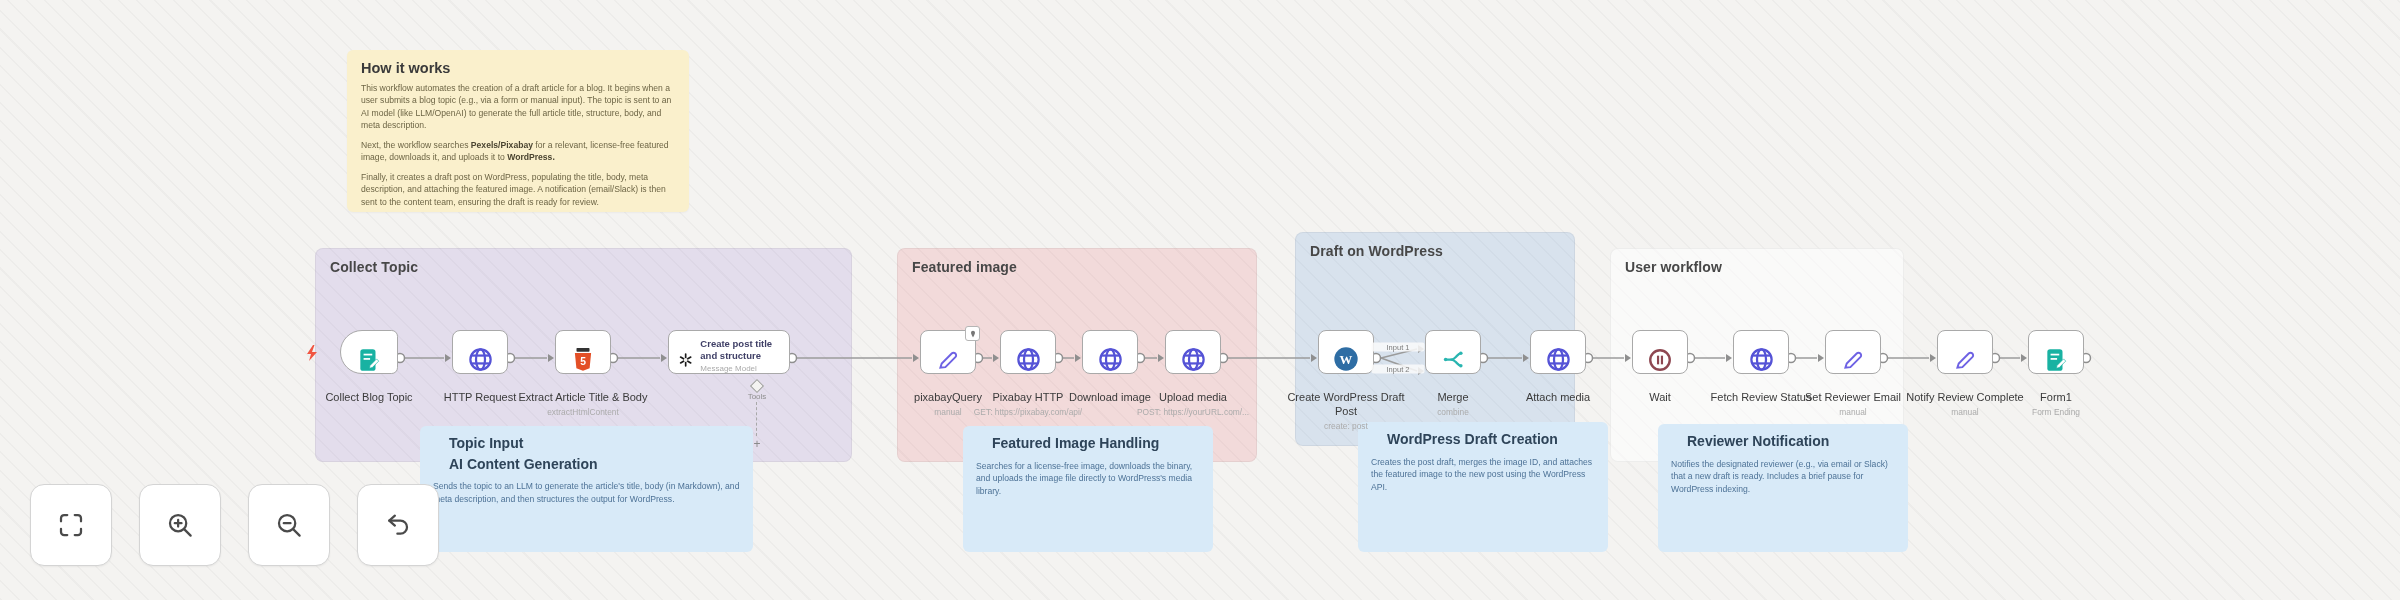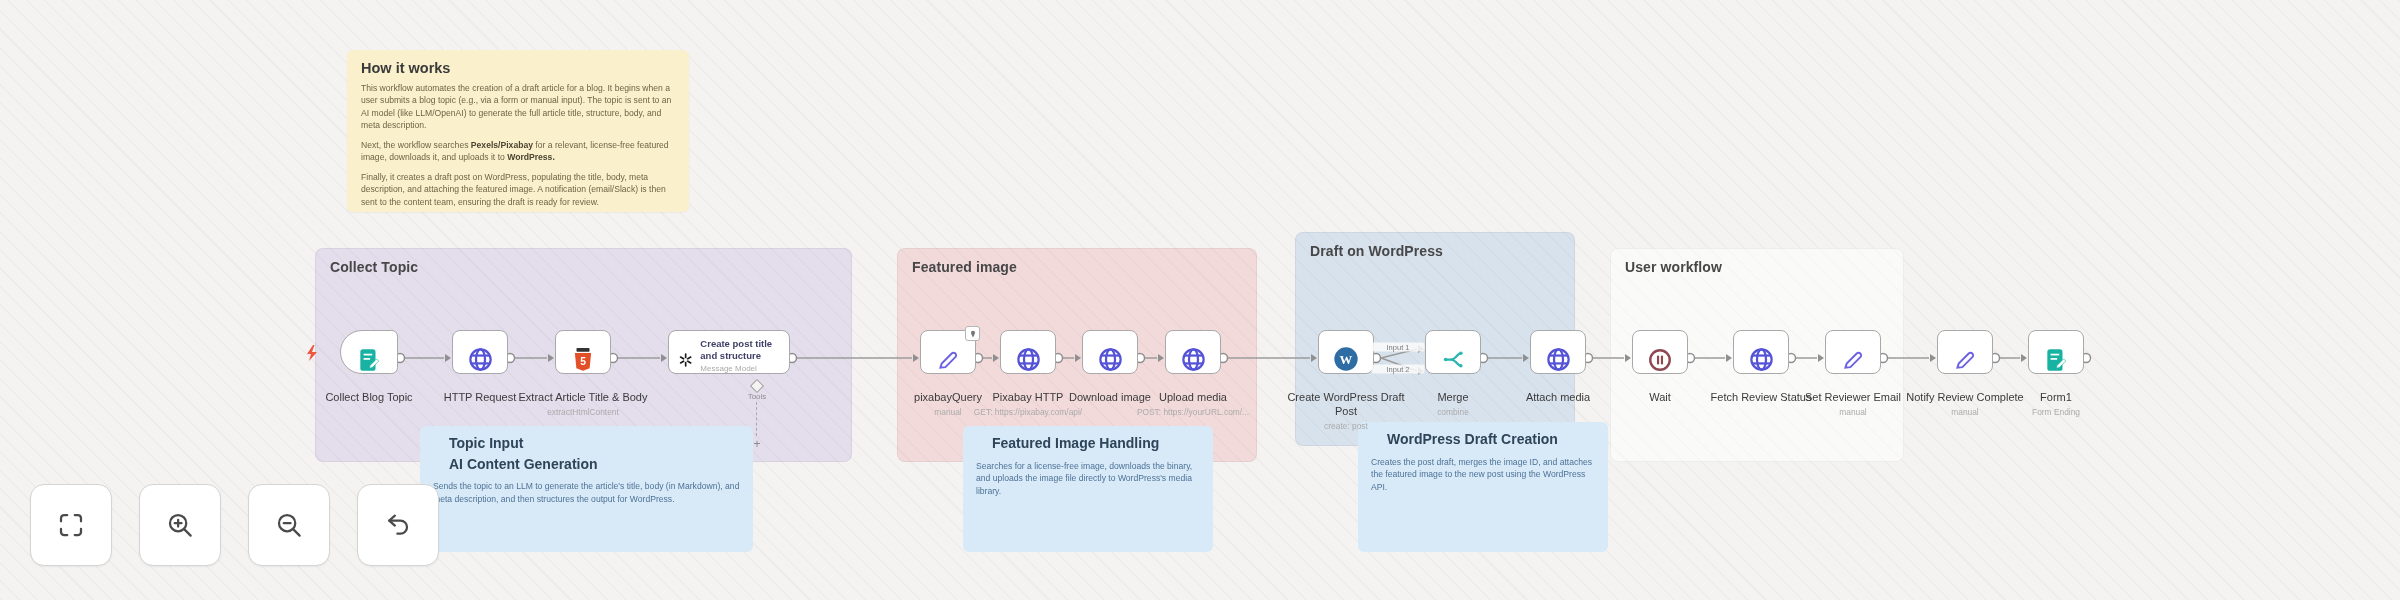--- a/index.html
+++ b/index.html
@@ -91,20 +91,24 @@
     <h3>AI Content Generation</h3>
     <p>Sends the topic to an LLM to generate the article's title, body (in Markdown), and meta description, and then structures the output for WordPress.</p>
   </div>
   <div class="sticky s2">
     <h3>Featured Image Handling</h3>
     <p>Searches for a license-free image, downloads the binary, and uploads the image file directly to WordPress's media library.</p>
   </div>
   <div class="sticky s3">
     <h3>WordPress Draft Creation</h3>
     <p>Creates the post draft, merges the image ID, and attaches the featured image to the new post using the WordPress API.</p>
+  </div>
+  <div class="sticky s4">
+    <h3>Reviewer Notification</h3>
+    <p>Notifies the designated reviewer (e.g., via email or Slack) that a new draft is ready. Includes a brief pause for WordPress indexing.</p>
   </div>
 
   <svg id="edges" width="2400" height="600">
     <g>
       <line class="edge" x1="405" y1="358" x2="444" y2="358"></line>
       <line class="edge" x1="515" y1="358" x2="547" y2="358"></line>
       <line class="edge" x1="618" y1="358" x2="660" y2="358"></line>
       <line class="edge" x1="797" y1="358" x2="912" y2="358"></line>
       <line class="edge" x1="983" y1="358" x2="992" y2="358"></line>
       <line class="edge" x1="1063" y1="358" x2="1074" y2="358"></line>

